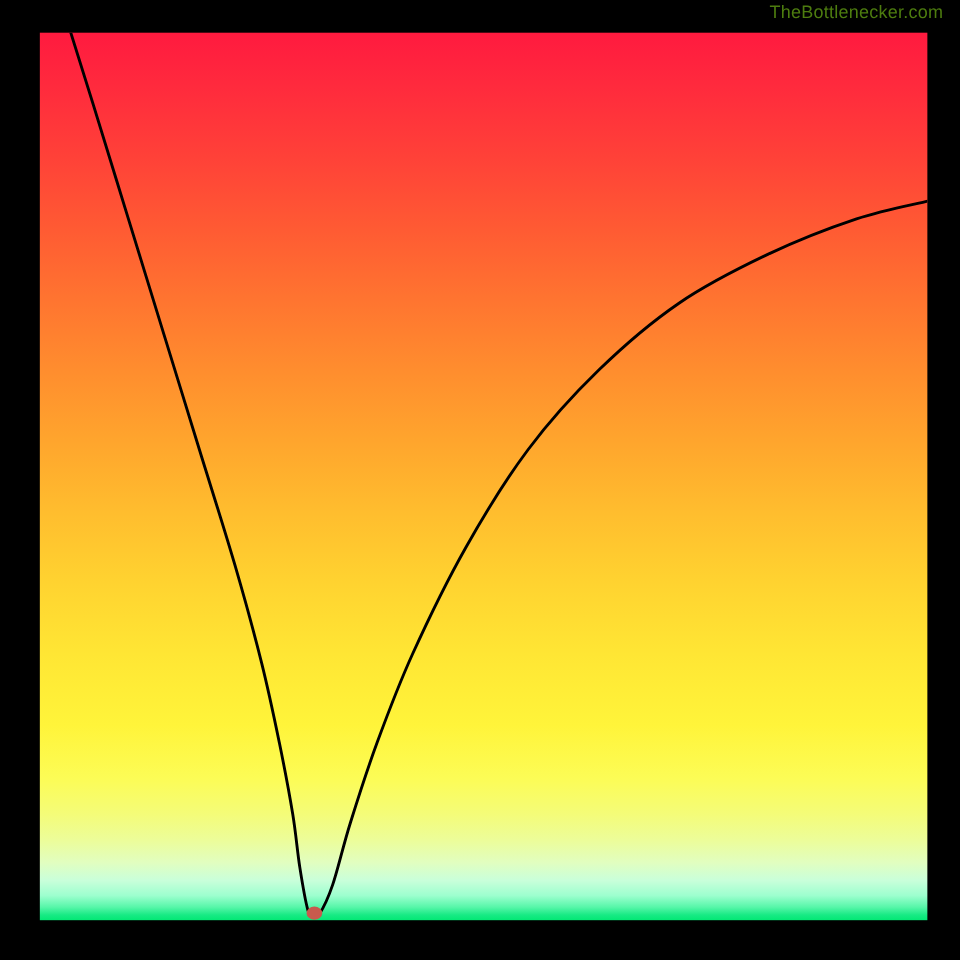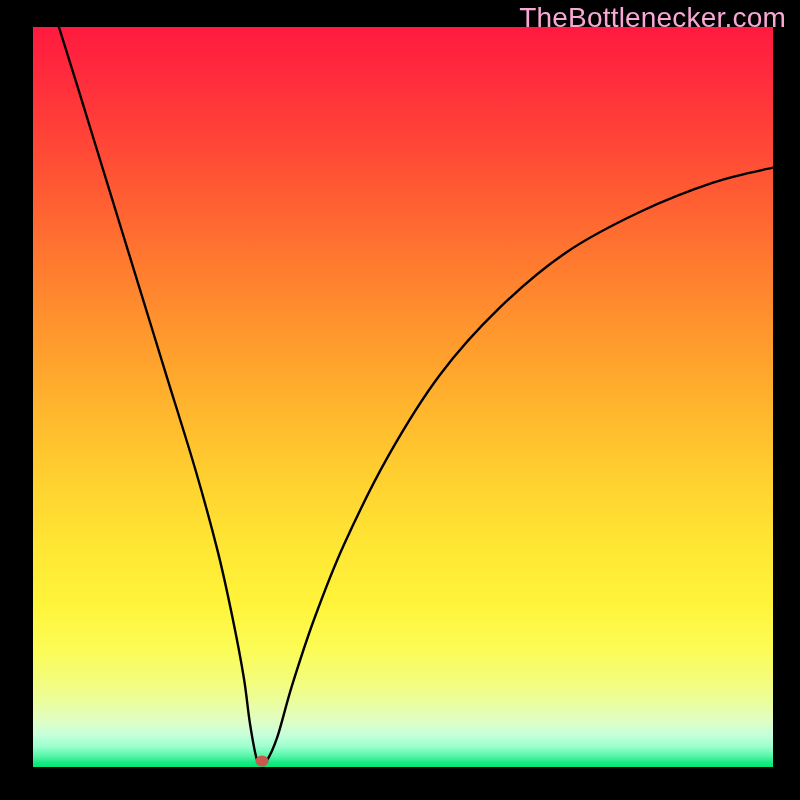--- a/index.html
+++ b/index.html
@@ -16,22 +16,22 @@
     left: 0;
     top: 0;
     width: 800px;
     height: 800px;
     background: #000;
   }
   .watermark {
     position: absolute;
     top: 2px;
     right: 14px;
-    color: #f9a8d4;
-    font-size: 28px;
+    color: #4d7c0f;
+    font-size: 15px;
     letter-spacing: 0.2px;
     font-weight: 400;
     z-index: 10;
   }
   .plot {
     position: absolute;
     left: 33px;
     top: 27px;
     width: 740px;
     height: 740px;

